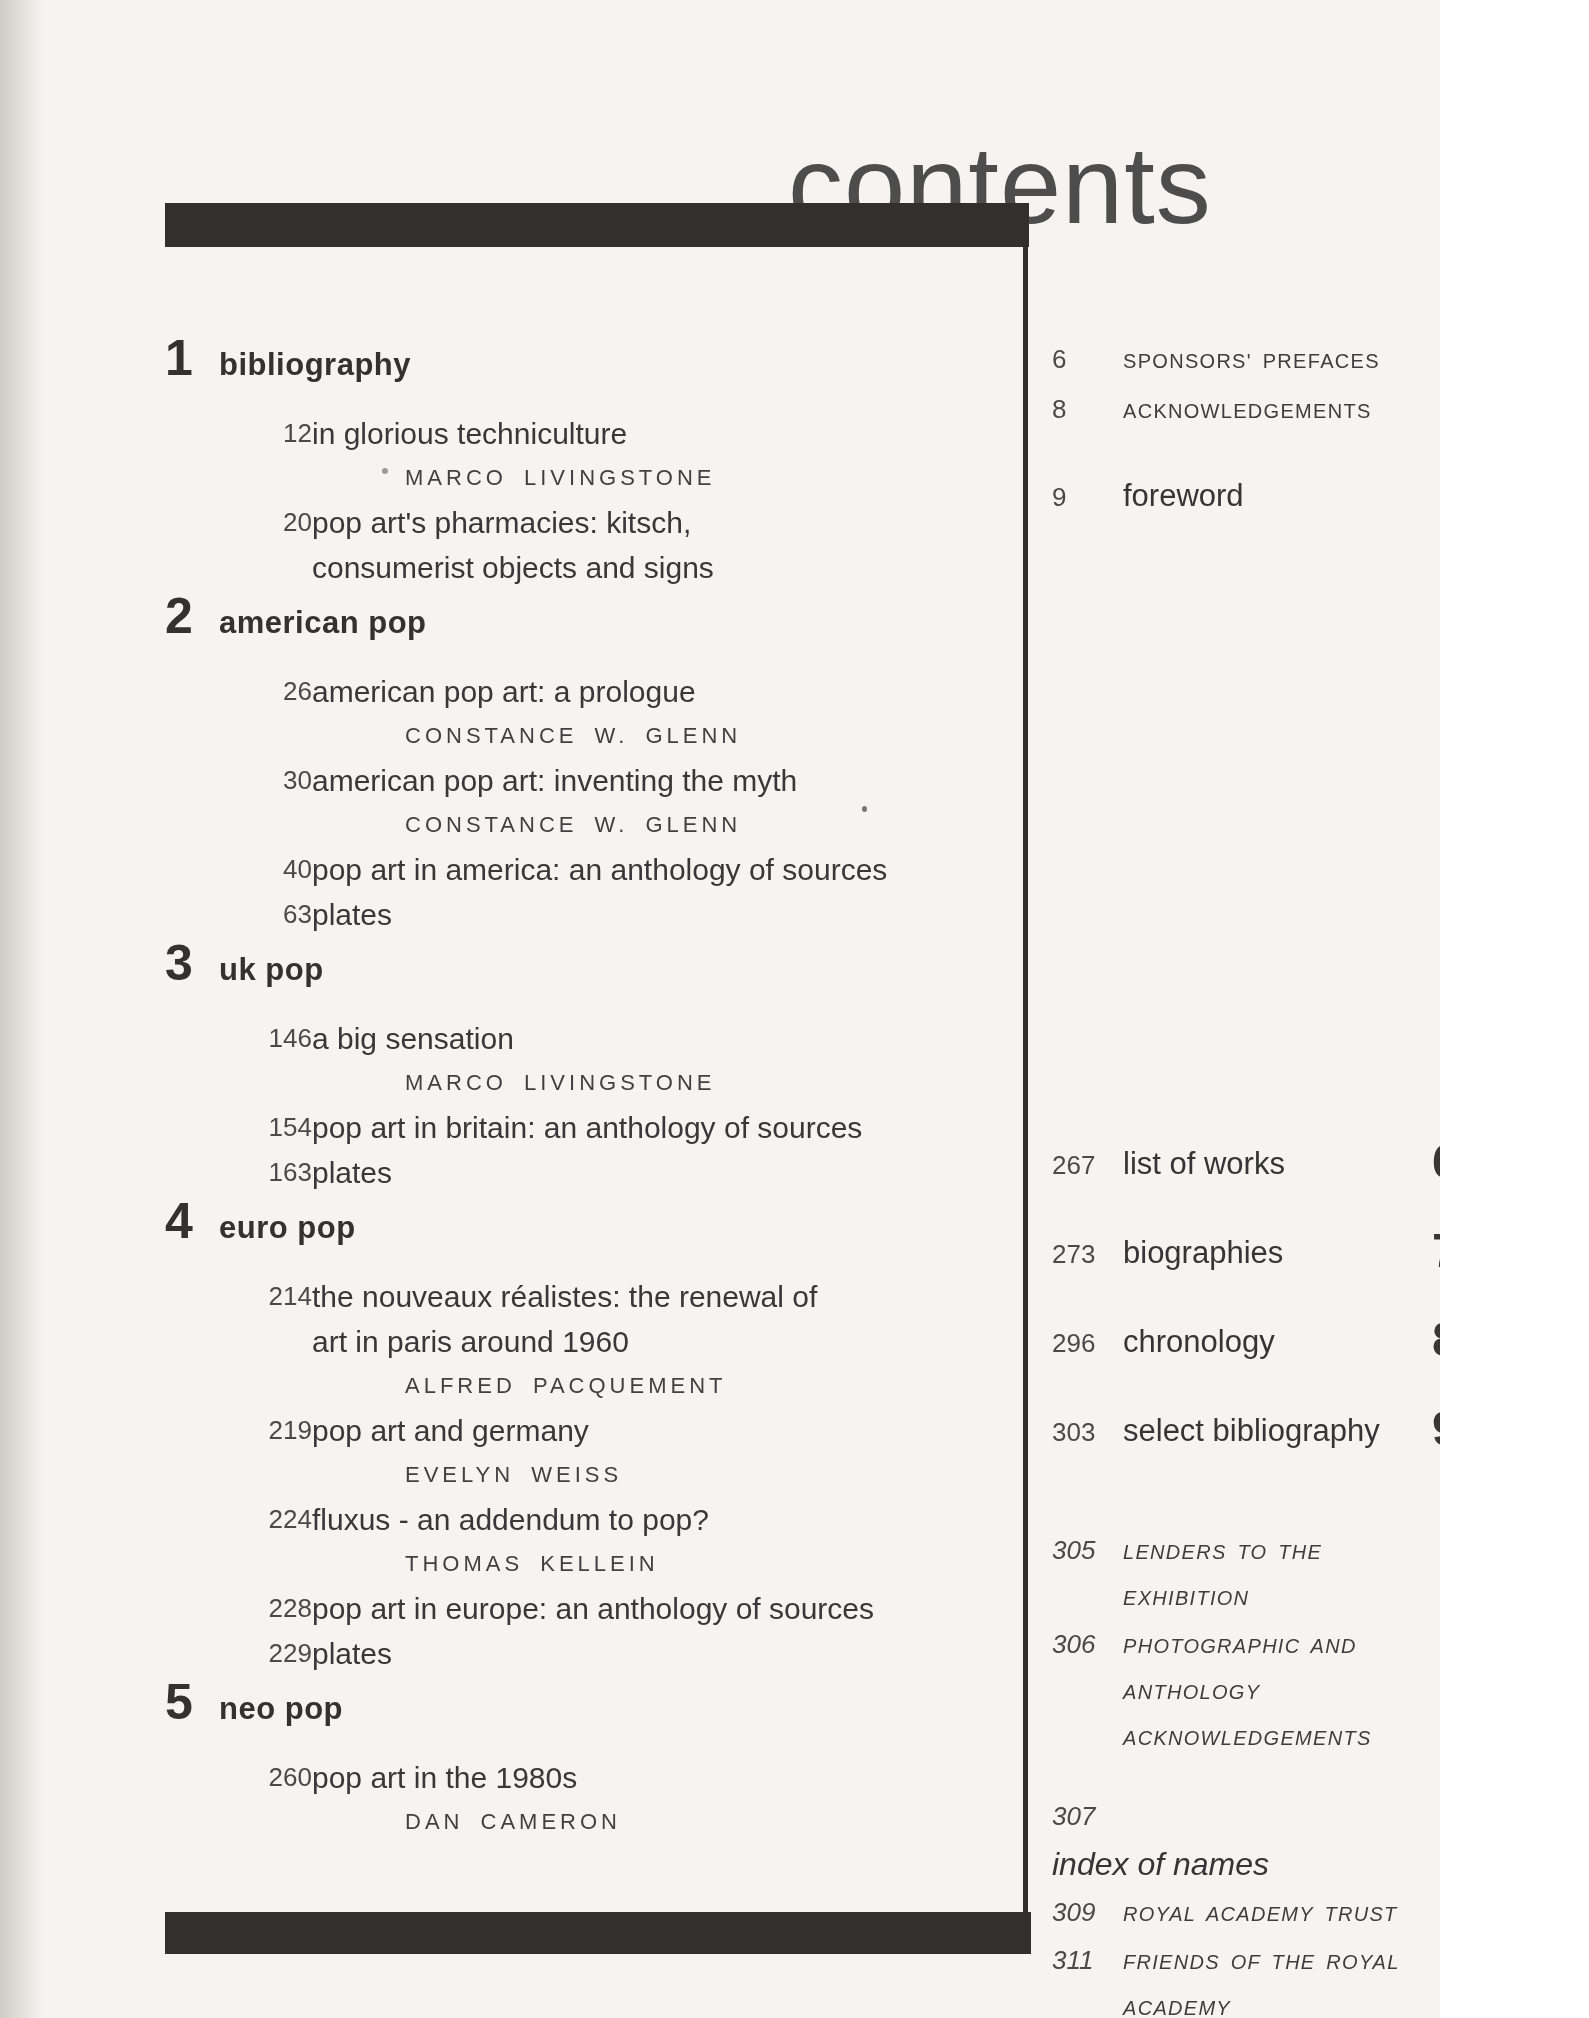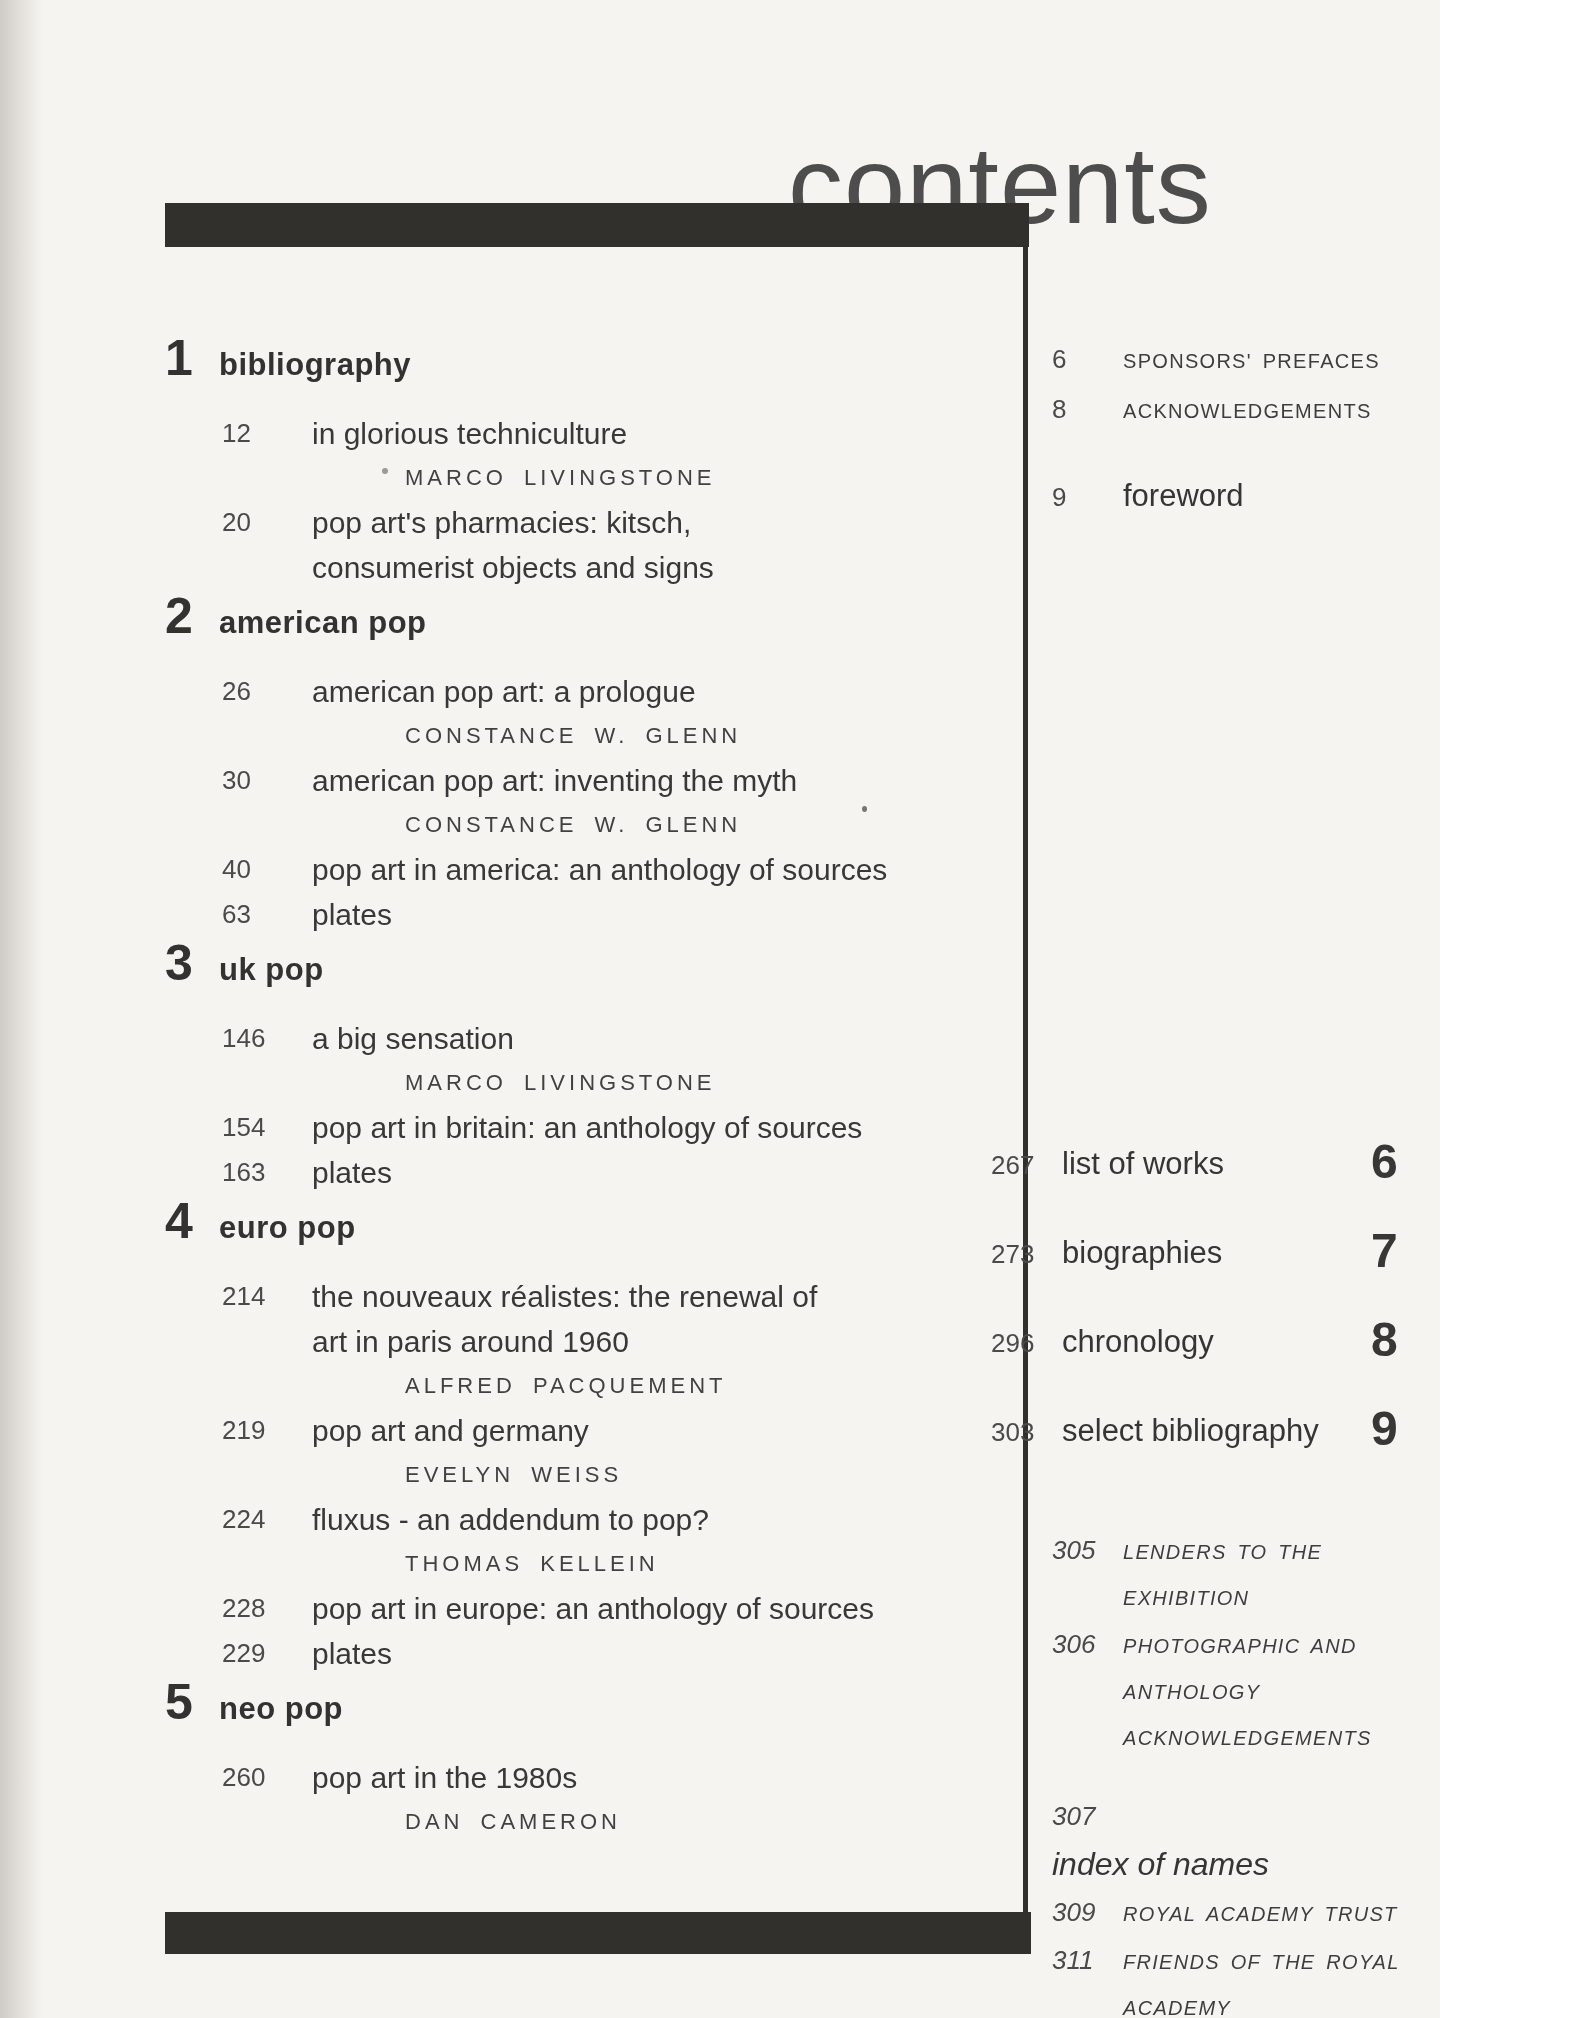--- a/index.html
+++ b/index.html
@@ -31,35 +31,35 @@
   .v-rule{position:absolute;left:1023px;top:246px;width:5px;height:1667px;background:var(--bar);}
 
   
   .left-col{position:absolute;left:165px;top:338px;width:870px;}
   .section{margin-top:6px;}
   .section:first-child{margin-top:0;}
   .sec-head{display:flex;align-items:baseline;line-height:40px;margin-bottom:26px;}
   .sec-num{width:54px;flex-shrink:0;font-weight:bold;font-size:50px;color:#333231;}
   .sec-title{font-weight:bold;font-size:31px;color:#333231;letter-spacing:0.5px;}
   .entry{display:flex;}
-  .e-num{margin-left:57px;width:90px;flex-shrink:0;font-size:26px;line-height:45px;color:var(--muted);}
+  .e-num{margin-left:57px;width:90px;flex-shrink:0;font-size:26px;line-height:45px;color:var(--muted);text-align:right;}
   .e-body{flex:1;}
   .e-line{font-size:30px;line-height:45px;color:#383838;}
   .e-author{font-size:22px;line-height:44px;letter-spacing:4px;word-spacing:7px;padding-left:93px;color:#414141;}
 
   
   .right-top{position:absolute;left:1052px;top:344px;}
   .r-row{display:flex;align-items:baseline;line-height:30px;}
   .r-row.gap-sm{margin-bottom:18px;}
   .r-row.gap-lg{margin-bottom:50px;}
   .r-num{width:71px;flex-shrink:0;font-size:26px;color:var(--muted);}
   .small-label{font-size:20px;letter-spacing:1.3px;word-spacing:4px;color:#3d3d3d;}
   .large-label{font-size:31px;color:#353535;line-height:40px;}
 
-  .right-chapters{position:absolute;left:991px;top:1141px;width:440px;}
+  .right-chapters{position:absolute;left:1052px;top:1141px;width:440px;}
   .chap{display:flex;align-items:baseline;line-height:45px;margin-bottom:42px;position:relative;}
   .chap-label{font-size:31px;color:#353535;}
   .chap-big{position:absolute;left:380px;top:-2px;font-size:48px;font-weight:bold;line-height:45px;color:#383736;}
 
   .right-back{position:absolute;left:1052px;top:1527px;font-style:italic;}
   .back-row{display:flex;align-items:baseline;line-height:46px;}
   .back-row.index-row{margin-top:32px;flex-direction:column;}
   .back-row.index-row .large-label{font-size:32px;line-height:50px;}
 
   .scan-mark{position:absolute;border-radius:50%;background:#5f5f5f;}

